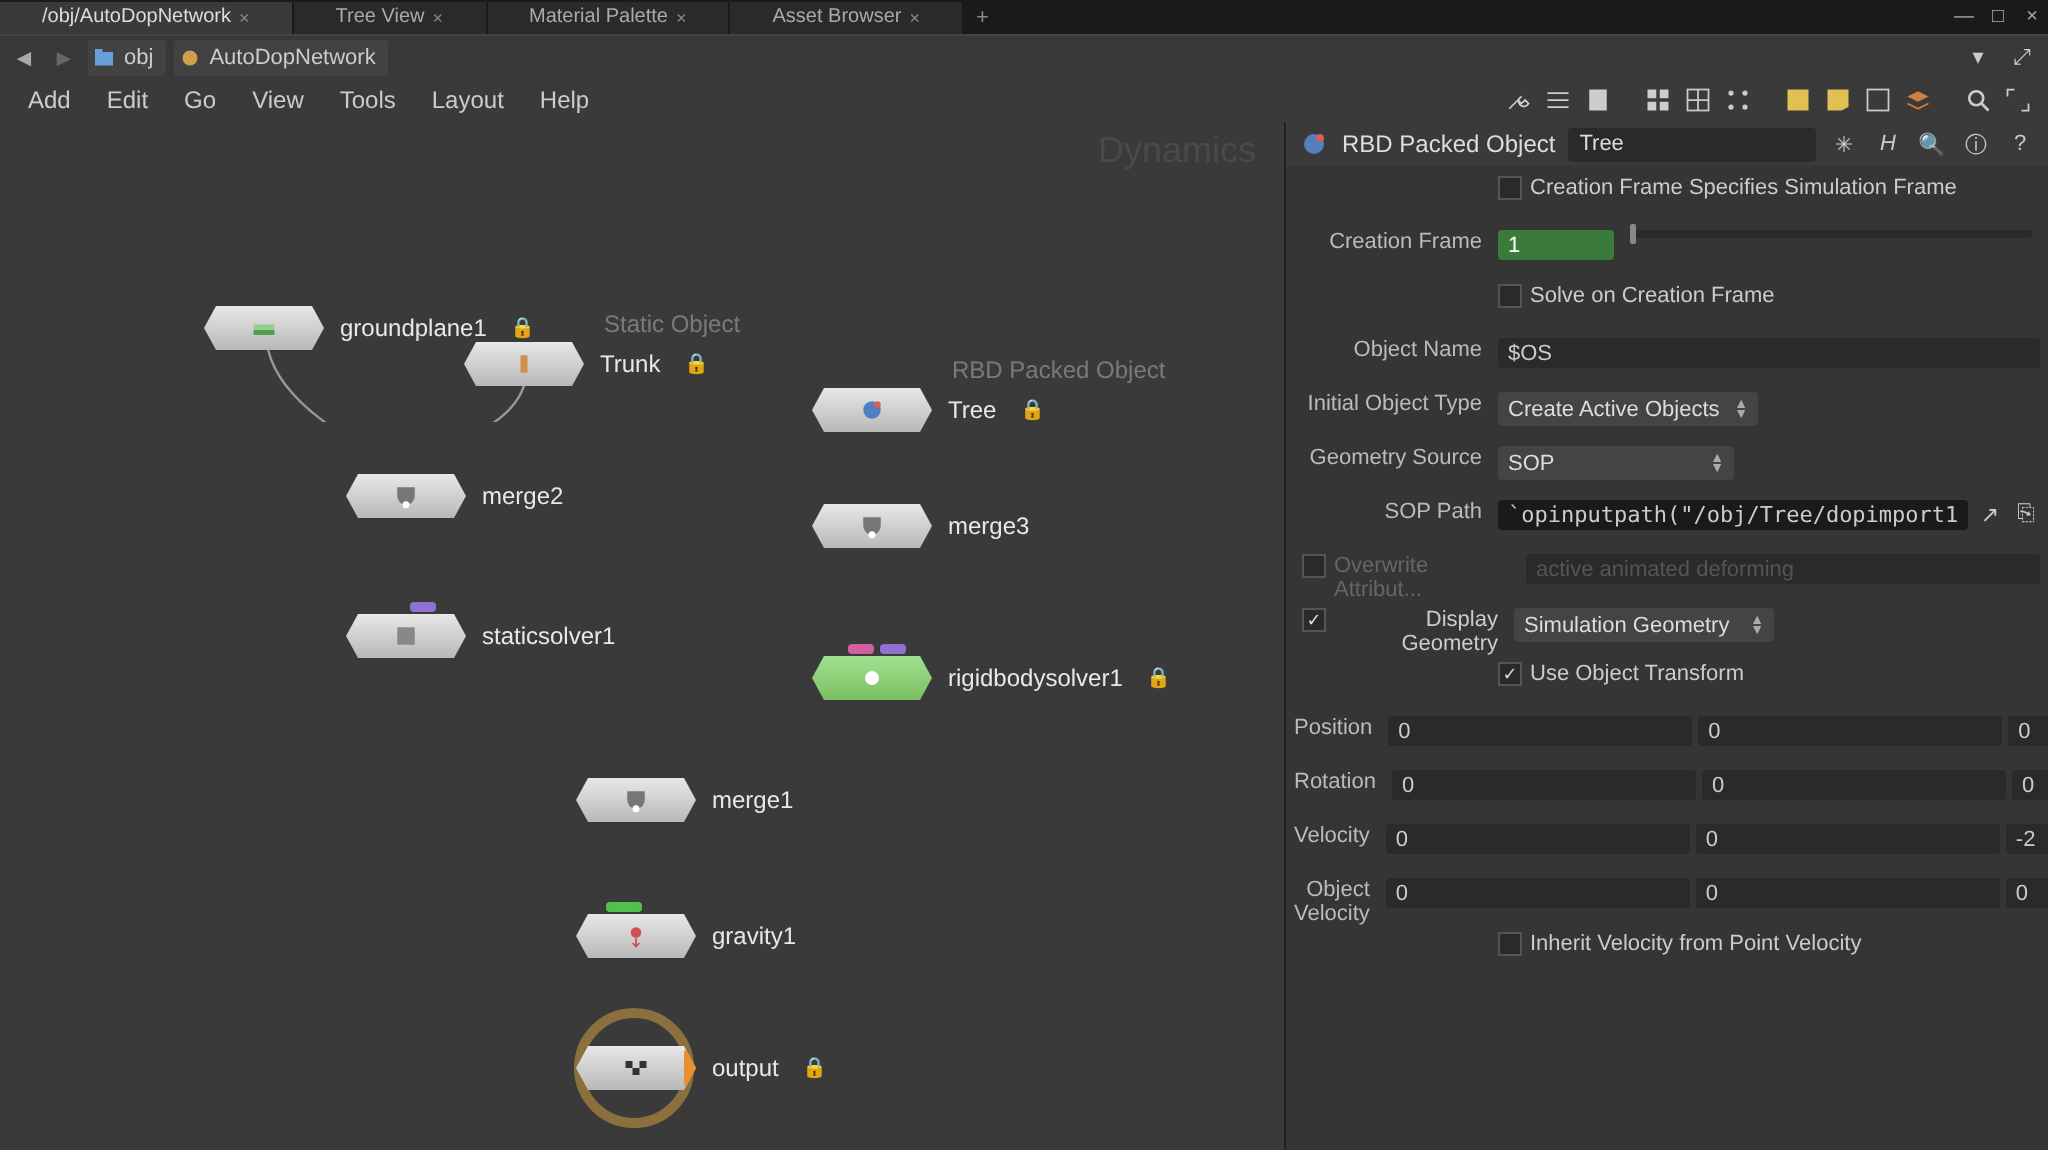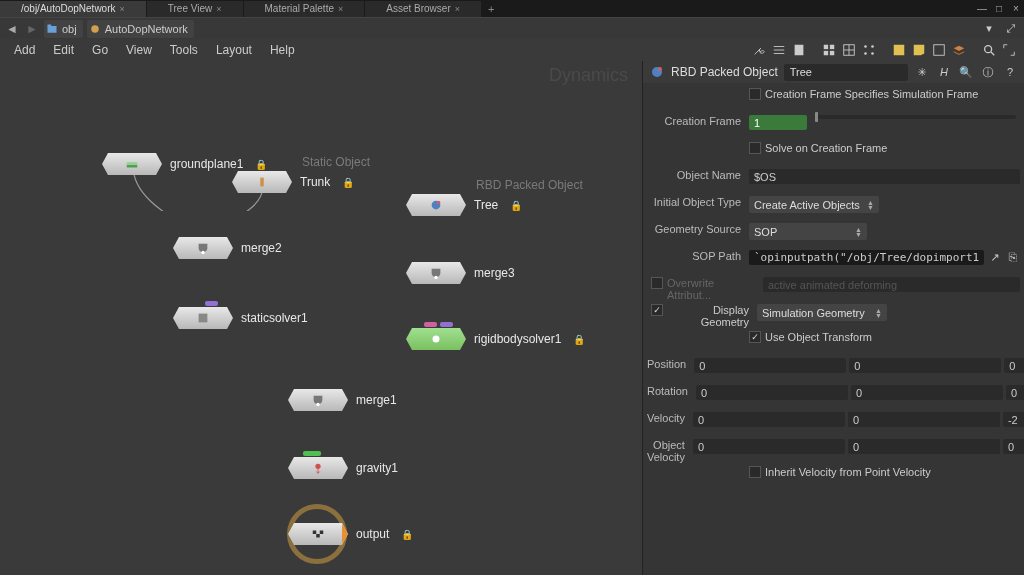--- a/index.html
+++ b/index.html
@@ -247,21 +247,21 @@
     </div>
     <div class="node" style="left:173px;top:176px">
       <div class="node-body">
           <svg class="ic" viewBox="0 0 16 16" fill="#777">
             <path d="M3 3v5a5 5 0 005 5 5 5 0 005-5V3"></path>
             <circle cx="8" cy="13" r="2" fill="#fff"></circle>
           </svg>
         </div>
       <span class="node-label">merge2</span>
     </div>
-    <div class="node" style="left:406px;top:201px">
+    <div class="node" style="left:406px;top:191px">
       <div class="node-body">
           <svg class="ic" viewBox="0 0 16 16" fill="#777">
             <path d="M3 3v5a5 5 0 005 5 5 5 0 005-5V3"></path>
             <circle cx="8" cy="13" r="2" fill="#fff"></circle>
           </svg>
         </div>
       <span class="node-label">merge3</span>
     </div>
     <div class="node" style="left:173px;top:246px">
       <div class="mini-flag" style="left:32px;background:#9070d0"></div>

